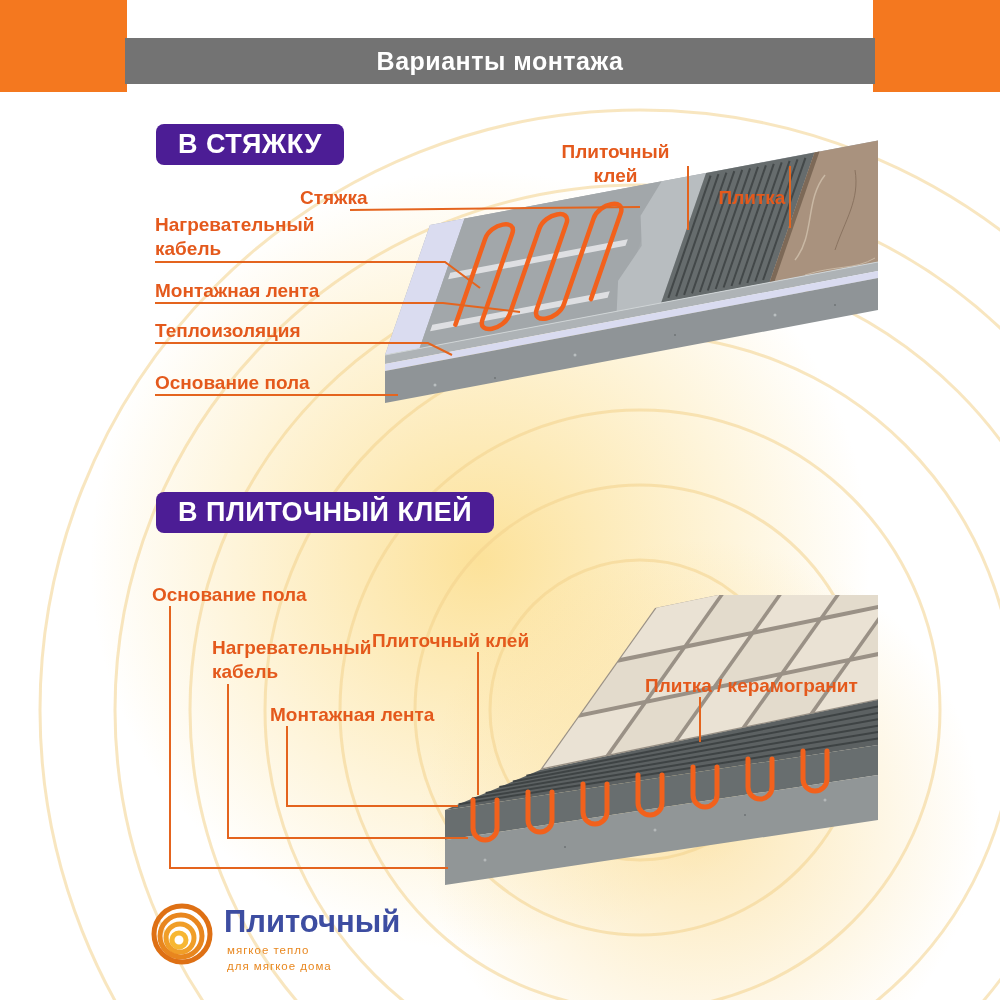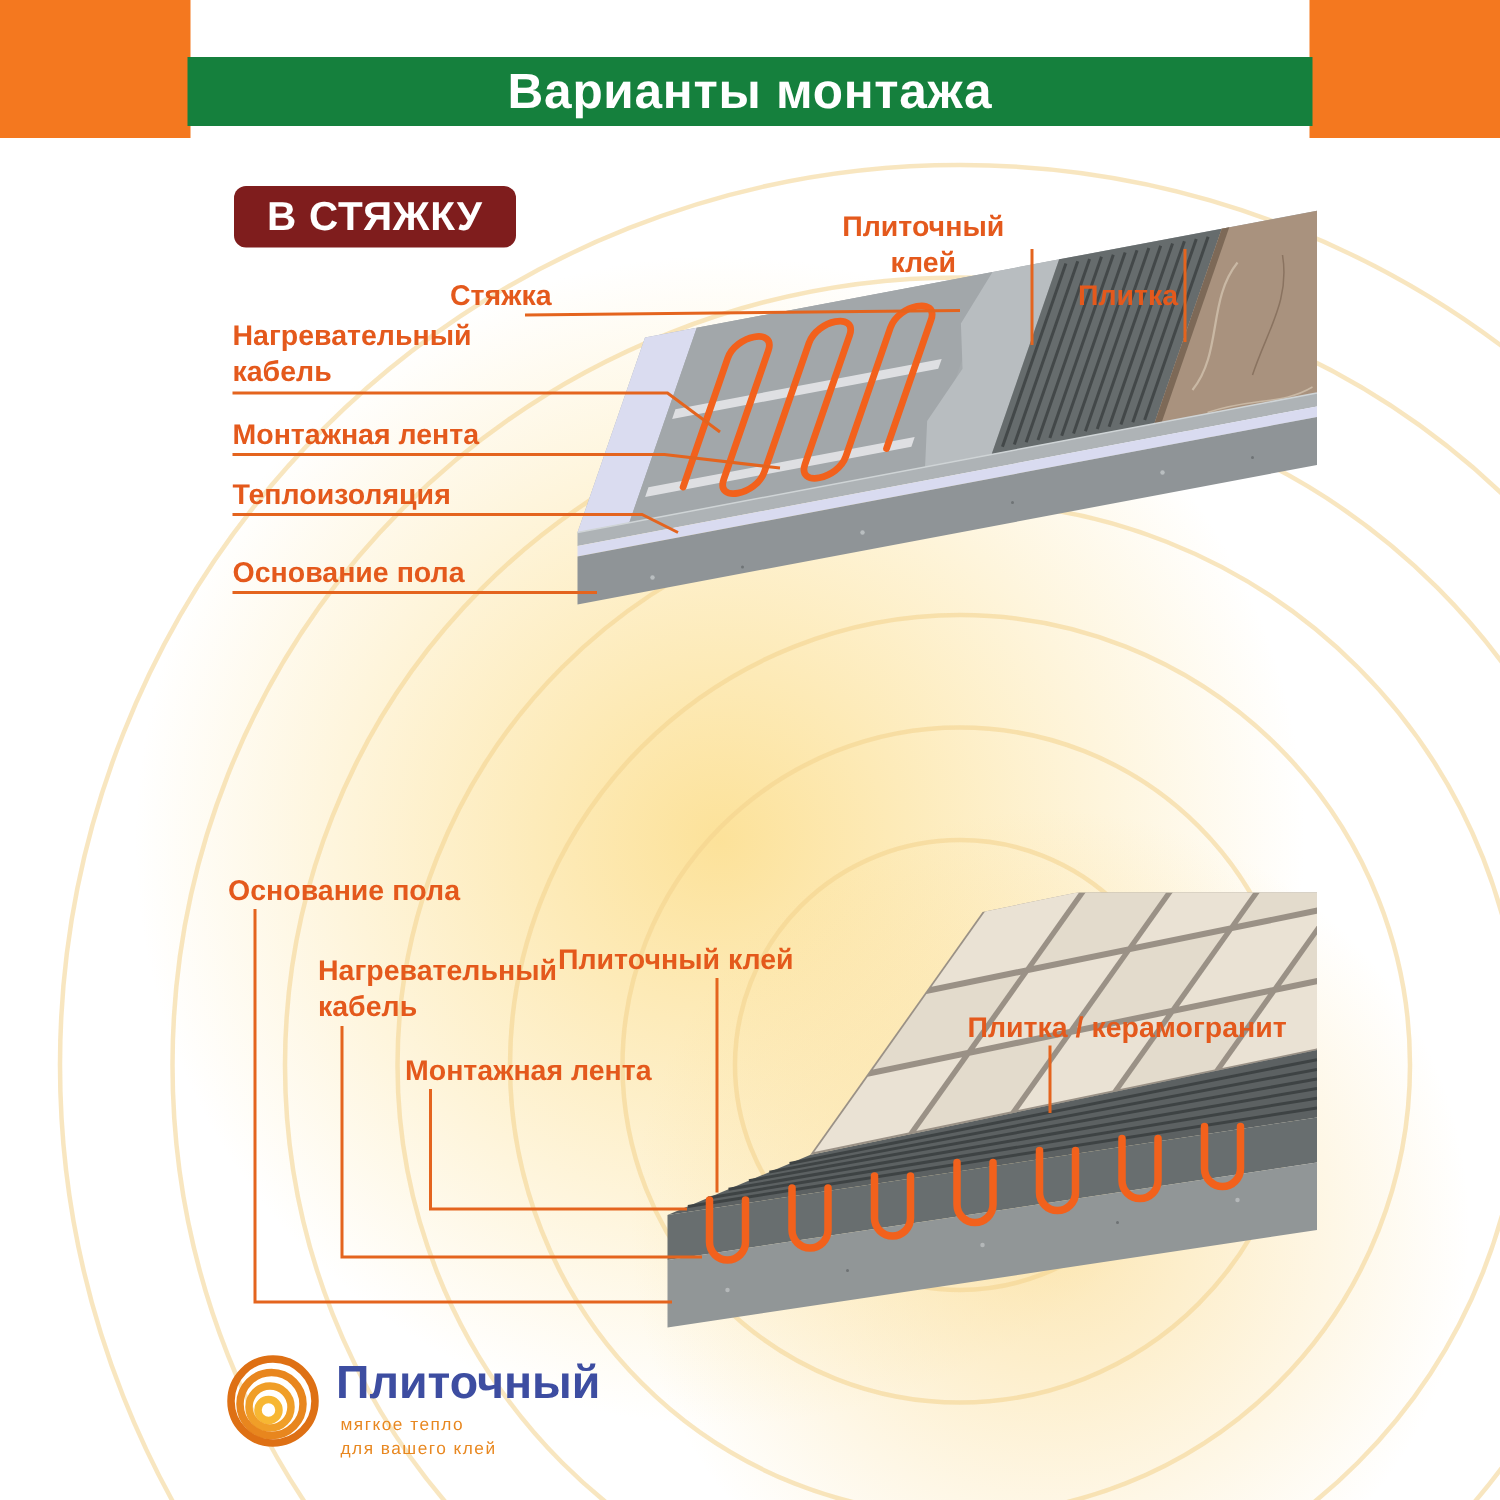--- a/index.html
+++ b/index.html
@@ -9,25 +9,25 @@
   .glow{position:absolute;z-index:0;pointer-events:none;border-radius:50%;}
   .glow1{left:90px;top:170px;width:780px;height:780px;
          background:radial-gradient(closest-side,rgba(252,224,148,0.95),rgba(252,224,148,0));}
   .glow2{left:420px;top:540px;width:560px;height:560px;
          background:radial-gradient(closest-side,rgba(250,214,128,0.6),rgba(250,214,128,0));}
   .rings{position:absolute;left:0;top:0;z-index:0;pointer-events:none;}
   
   .corner{position:absolute;top:0;width:127px;height:92px;background:#f4781f;z-index:3;}
   .corner-left{left:0;}
   .corner-right{right:0;}
-  .banner{position:absolute;left:125px;top:38px;width:750px;height:46px;background:#15803d;
-          color:#fff;font-size:33px;font-weight:bold;text-align:center;line-height:46px;
+  .banner{position:absolute;left:125px;top:38px;width:750px;height:46px;background:#737373;
+          color:#fff;font-size:25px;font-weight:bold;text-align:center;line-height:46px;
           letter-spacing:.5px;z-index:3;}
   
-  .badge{position:absolute;background:#7f1d1d;color:#fff;font-size:27px;font-weight:bold;
+  .badge{position:absolute;background:#4c1d95;color:#fff;font-size:27px;font-weight:bold;
          padding:5px 22px;border-radius:8px;letter-spacing:.5px;z-index:3;white-space:nowrap;}
   .badge1{left:156px;top:124px;}
   .badge2{left:156px;top:492px;}
   
   .lbl{position:absolute;color:#e4591c;font-weight:bold;font-size:19px;line-height:1.28;z-index:3;}
   .s1-glue{left:538px;top:140px;width:155px;text-align:center;}
   .s1-tile{left:712px;top:140px;width:80px;text-align:center;margin-top:46px;}
   .s1-screed{left:300px;top:186px;width:120px;text-align:left;}
   .s1-cable{left:155px;top:213px;width:190px;}
   .s1-tape{left:155px;top:279px;width:220px;}
@@ -127,20 +127,21 @@
       <circle cx="60" cy="245" r="1.5" fill="#b9bec0"></circle>
         <circle cx="120" cy="238" r="1" fill="#6f7476"></circle>
       <circle cx="200" cy="215" r="1.5" fill="#b9bec0"></circle>
         <circle cx="300" cy="195" r="1" fill="#6f7476"></circle>
       <circle cx="400" cy="175" r="1.5" fill="#b9bec0"></circle>
         <circle cx="460" cy="165" r="1" fill="#6f7476"></circle>
     </g>
     <line x1="10" y1="215" x2="503" y2="122" stroke="#cfd4d6" stroke-width="1"></line>
   </svg>
 
+  <div class="badge badge2">В ПЛИТОЧНЫЙ КЛЕЙ</div>
 
   <svg class="illus illus2" width="453" height="300" viewBox="0 0 453 300">
 
     <g transform="matrix(340,-70,115,-162,115,175)">
       <rect x="0" y="0" width="1" height="1" fill="#9a9186"></rect>
       <rect x="0.005" y="0.01" width="0.185" height="0.31" fill="#eae2d4"></rect>
       <rect x="0.205" y="0.01" width="0.185" height="0.31" fill="#e3dbcc"></rect>
       <rect x="0.405" y="0.01" width="0.185" height="0.31" fill="#eae2d4"></rect>
       <rect x="0.605" y="0.01" width="0.185" height="0.31" fill="#e3dbcc"></rect>
       <rect x="0.805" y="0.01" width="0.185" height="0.31" fill="#eae2d4"></rect>
@@ -222,15 +223,15 @@
   <svg class="logo-icon" width="72" height="76" viewBox="0 0 72 76">
     <g fill="none">
       <circle cx="33" cy="42" r="7" stroke="#f7b733" stroke-width="5"></circle>
       <circle cx="34" cy="40" r="14" stroke="#f09e28" stroke-width="5"></circle>
       <circle cx="35" cy="38" r="21" stroke="#e8861e" stroke-width="5"></circle>
       <circle cx="36" cy="36" r="28" stroke="#de7014" stroke-width="5"></circle>
     </g>
   </svg>
   <div class="logo-name">Плиточный</div>
   <div class="logo-tag logo-tag1">мягкое тепло</div>
-  <div class="logo-tag logo-tag2">для вашего клей</div>
+  <div class="logo-tag logo-tag2">для мягкое дома</div>
 
 </div>
 
 </body></html>

